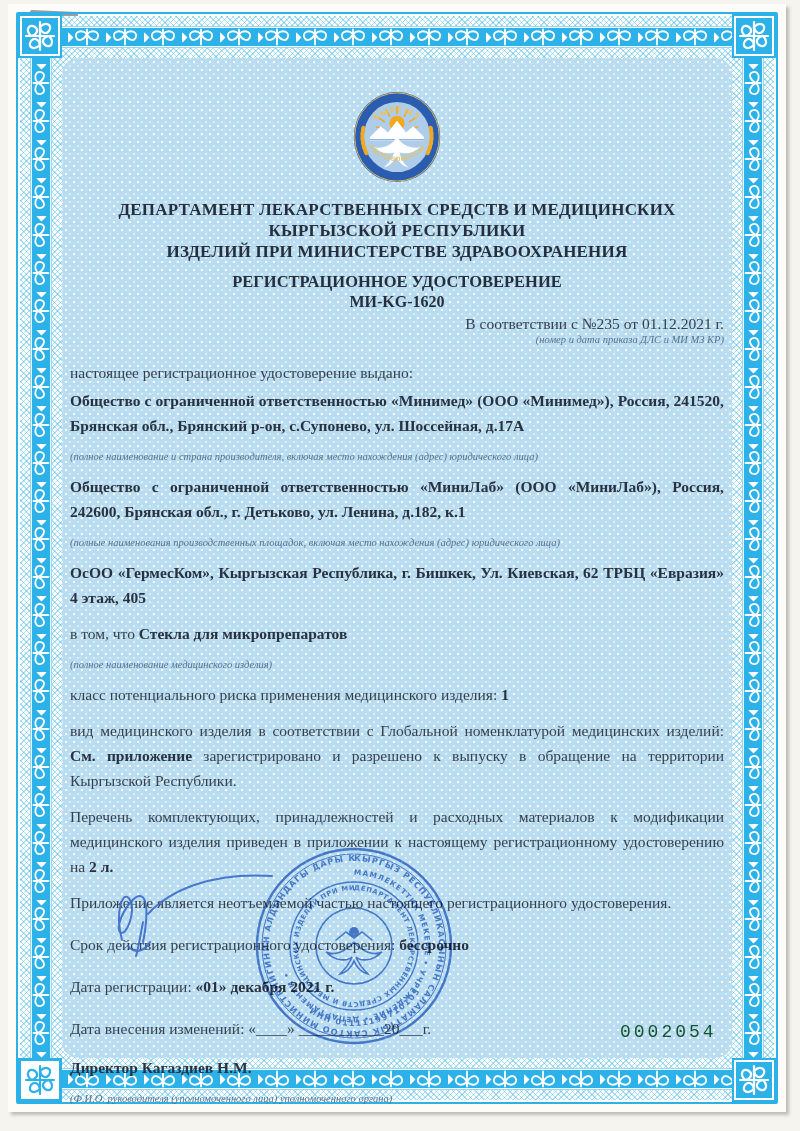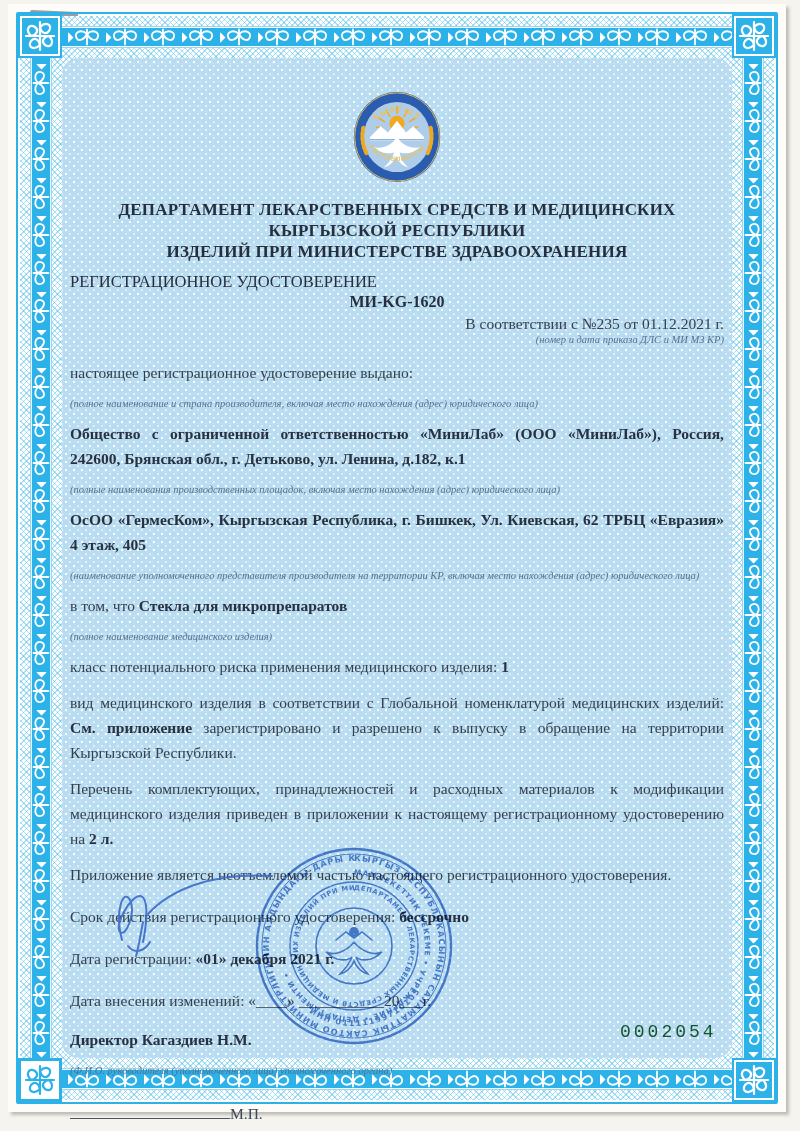--- a/index.html
+++ b/index.html
@@ -32,21 +32,21 @@
              repeating-linear-gradient(90deg, rgba(255,255,255,.10) 0 1px, transparent 1px 6px),
              repeating-linear-gradient(0deg, rgba(255,255,255,.10) 0 1px, transparent 1px 6px),
              radial-gradient(circle, rgba(255,255,255,.95) .7px, transparent 1.4px),
              radial-gradient(circle, rgba(255,255,255,.55) .7px, transparent 1.4px);
            background-size:12px 12px,12px 12px,8px 8px,8px 8px;
            background-position:0 0,0 0,0 0,4px 4px;
            padding:0 8px;box-sizing:border-box;color:#35404d;}
   .emblem-wrap{text-align:center;margin-top:32px;}
   .hline{font-weight:bold;font-size:17px;line-height:21px;letter-spacing:.2px;text-align:center;color:#242e3c;}
   .h-block{margin-top:11px;}
-  .doc-title{margin-top:9px;font-weight:normal;font-size:16.5px;line-height:21px;color:#242e3c;}
+  .doc-title{margin-top:9px;font-weight:bold;font-size:16.5px;line-height:21px;text-align:center;color:#242e3c;}
   .doc-num{font-weight:bold;font-size:16px;line-height:20px;text-align:center;color:#242e3c;}
   .accord{font-size:15.5px;line-height:19px;text-align:right;margin-top:2px;}
   .note{font-style:italic;font-size:10.5px;line-height:13px;color:#54708e;}
   .note.center{text-align:right;}
   .para{font-size:15.5px;line-height:25px;margin:11px 0 0;font-family:Liberation Serif, serif;}
   .para.just{text-align:justify;}
   .bold{font-weight:bold;color:#273140;}
   .note-line{margin-top:12px;}
   .gap-s{margin-top:14px;} .gap-m{margin-top:17px;}
   .sig-row{margin-top:27px;font-size:15.5px;}
@@ -221,27 +221,27 @@
         <div class="hline">ИЗДЕЛИЙ ПРИ МИНИСТЕРСТВЕ ЗДРАВООХРАНЕНИЯ</div>
       </div>
 
       <div class="doc-title">РЕГИСТРАЦИОННОЕ УДОСТОВЕРЕНИЕ</div>
       <div class="doc-num">МИ-KG-1620</div>
       <div class="accord">В соответствии с №235 от 01.12.2021 г.</div>
       <div class="note center">(номер и дата приказа ДЛС и МИ МЗ КР)</div>
 
       <div class="para gap-s">настоящее регистрационное удостоверение выдано:</div>
 
+      <div class="para just bold" style="margin-top:3px">Общество с ограниченной ответственностью «Минимед» (ООО «Минимед»), Россия, 241520, Брянская обл., Брянский р-он, с.Супонево, ул. Шоссейная, д.17А</div>
       <div class="note note-line">(полное наименование и страна производителя, включая место нахождения (адрес) юридического лица)</div>
 
       <div class="para just bold">Общество с ограниченной ответственностью «МиниЛаб» (ООО «МиниЛаб»), Россия, 242600, Брянская обл., г. Детьково, ул. Ленина, д.182, к.1</div>
       <div class="note note-line">(полные наименования производственных площадок, включая место нахождения (адрес) юридического лица)</div>
 
       <div class="para just bold">ОсОО «ГермесКом», Кыргызская Республика, г. Бишкек, Ул. Киевская, 62 ТРБЦ «Евразия» 4 этаж, 405</div>
-      <div class="note note-line">(наименование уполномоченного представителя производителя на территории КР, включая место нахождения (адрес) юридического лица)</div>
 
       <div class="para"><span>в том, что </span><span class="bold">Стекла для микропрепаратов</span></div>
       <div class="note note-line">(полное наименование медицинского изделия)</div>
 
       <div class="para"><span>класс потенциального риска применения медицинского изделия: </span><span class="bold">1</span></div>
 
       <div class="para just"><span>вид медицинского изделия в соответствии с Глобальной номенклатурой медицинских изделий: </span><span class="bold">См. приложение</span><span> зарегистрировано и разрешено к выпуску в обращение на территории Кыргызской Республики.</span></div>
 
       <div class="para just"><span>Перечень комплектующих, принадлежностей и расходных материалов к модификации медицинского изделия приведен в приложении к настоящему регистрационному удостоверению на </span><span class="bold">2 л.</span></div>
 

